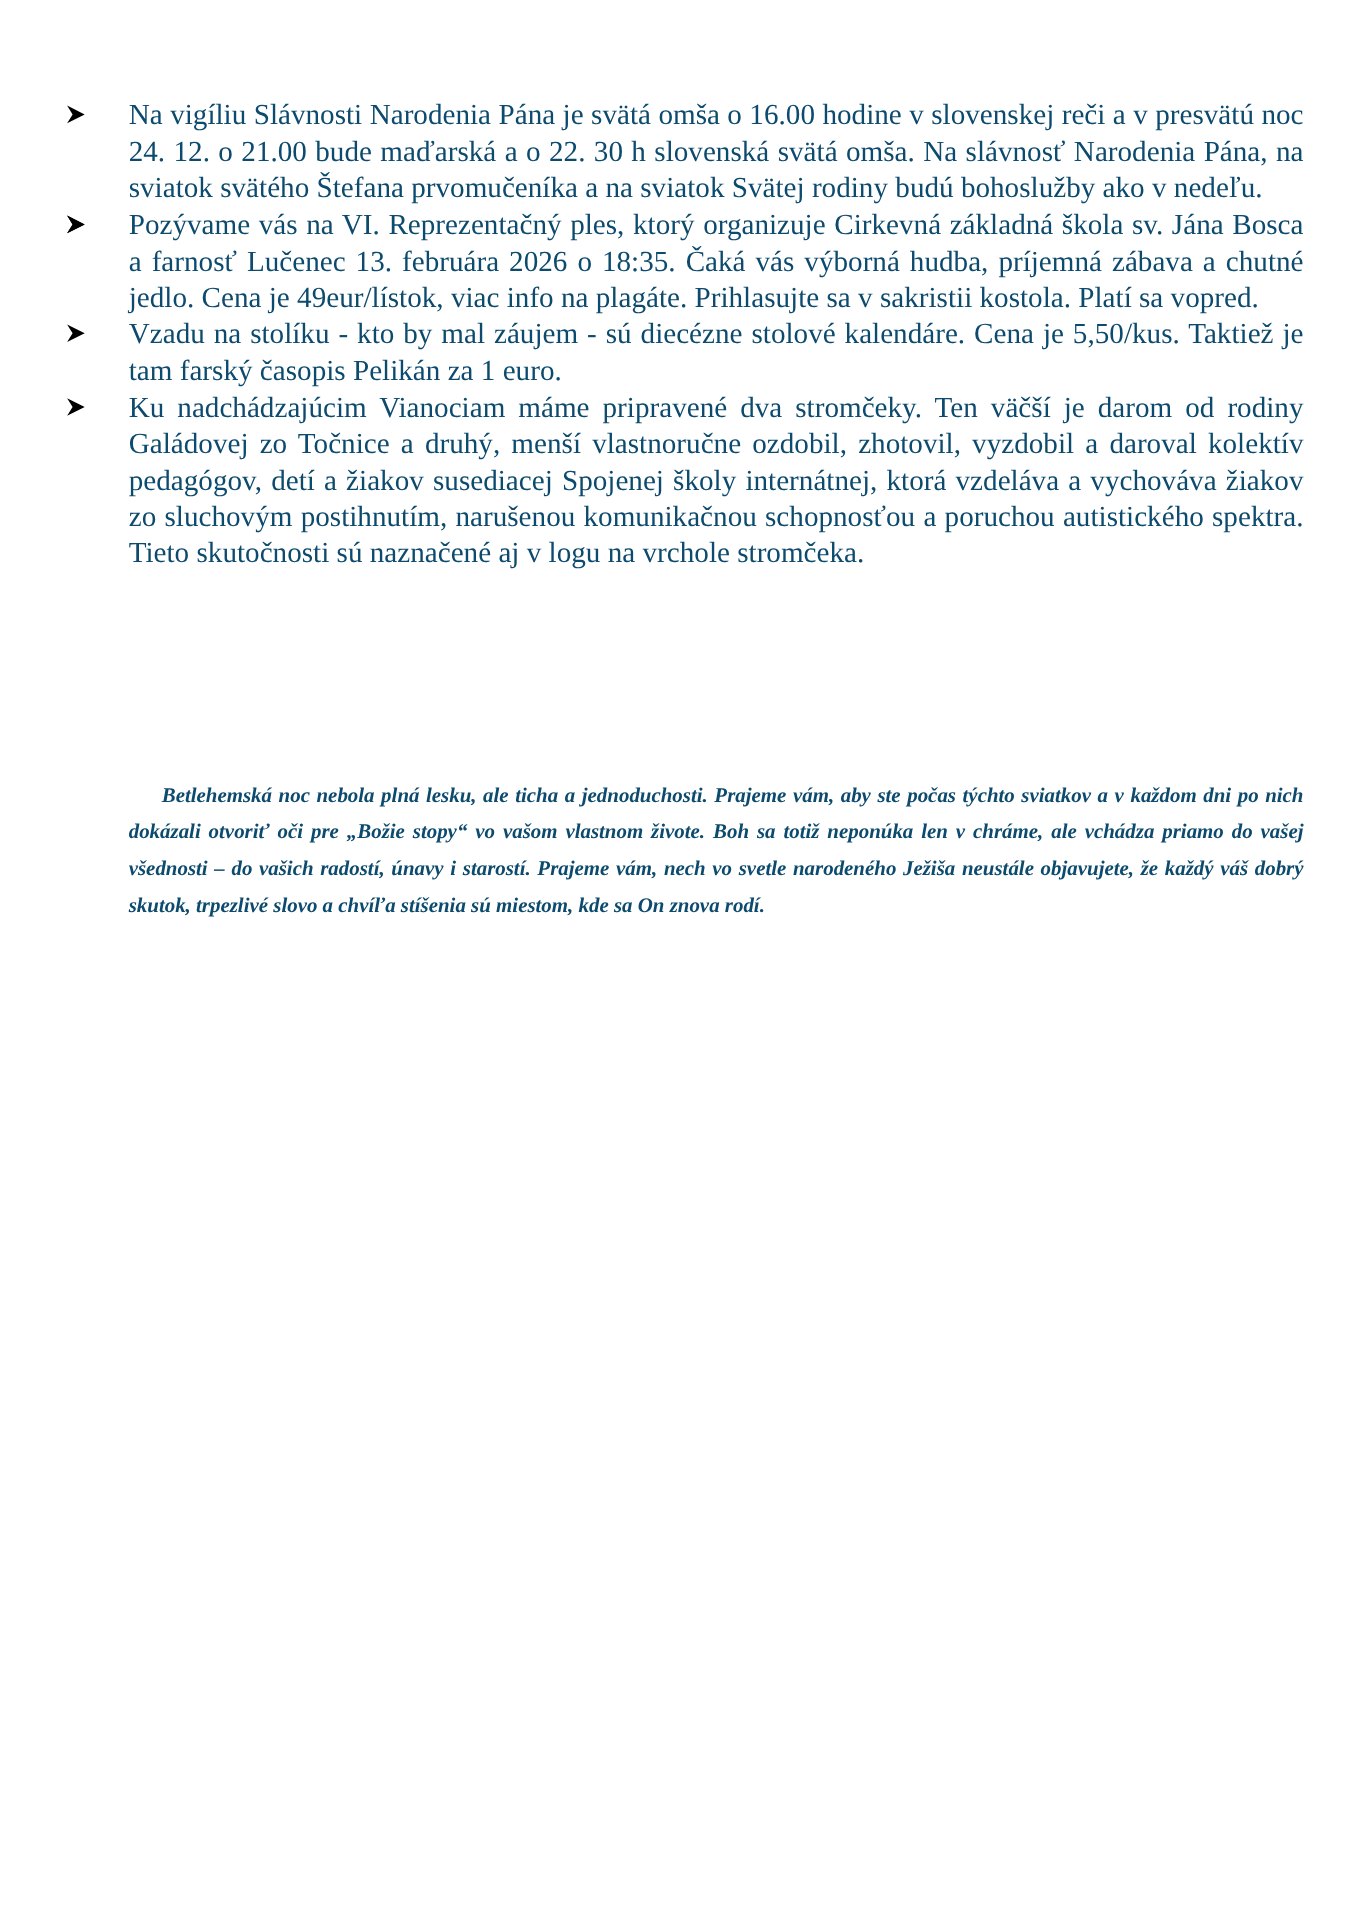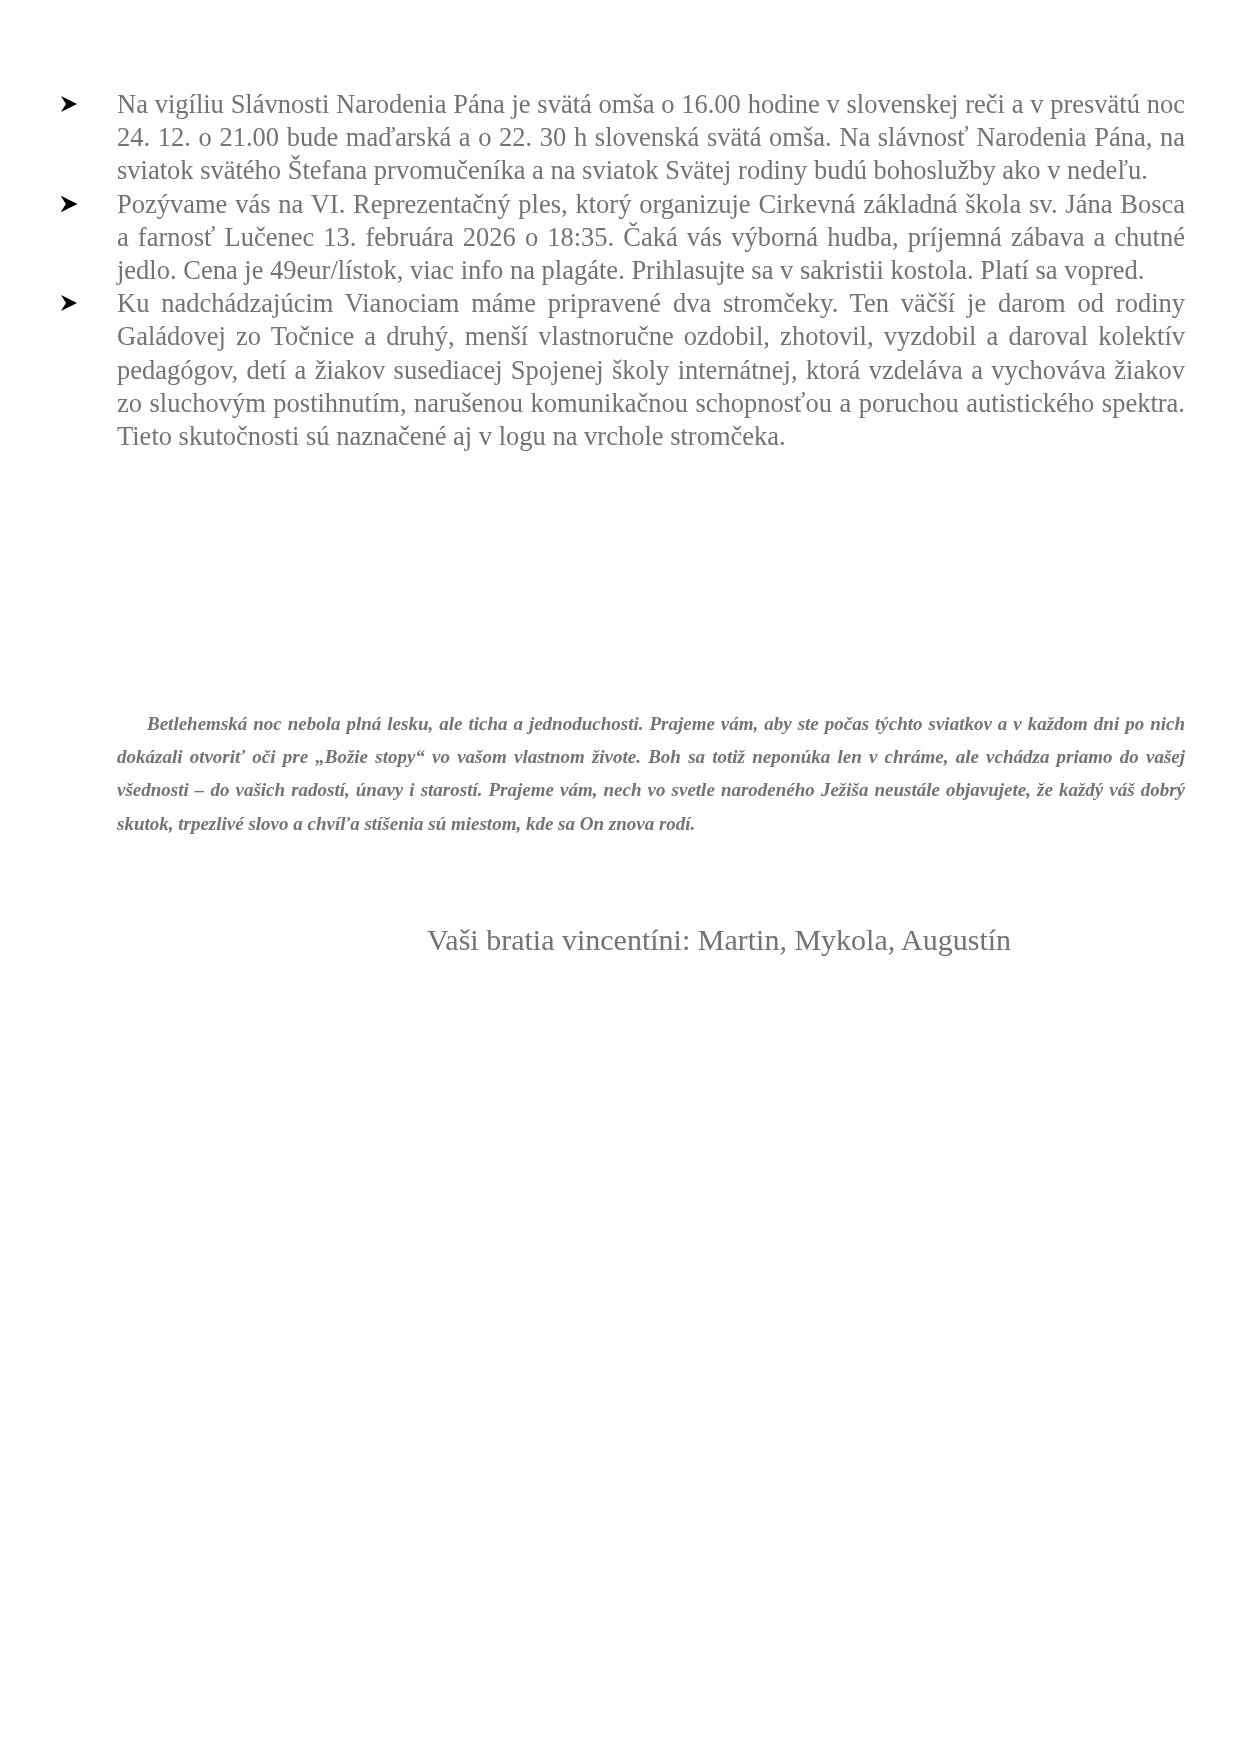--- a/index.html
+++ b/index.html
@@ -1,19 +1,19 @@
 <!DOCTYPE html>
 <html><head>
 <meta charset="utf-8">
 <style>
   html, body { margin: 0; padding: 0; background: #ffffff; }
   body { width: 1240px; height: 1754px; position: relative; overflow: hidden; }
   .page {
     position: absolute; left: 0; top: 0; width: 1240px; height: 1754px;
-    font-family: "Liberation Serif", serif; color: #737373; font-size: 26.5px;
+    font-family: "Liberation Serif", serif; color: #0c4a6e; font-size: 26.5px;
   }
   .bullets { position: absolute; left: 60px; top: 88px; width: 1125px; margin: 0; padding: 0; list-style: none; }
   .bullets li { position: relative; padding-left: 57px; line-height: 33.2px; text-align: justify; }
   .bullet-icon { position: absolute; left: 0; top: 7px; width: 18px; height: 18px; }
   .closing {
     position: absolute; left: 117px; top: 688px; width: 1068px;
     font-weight: bold; font-style: italic; line-height: 33.2px; text-align: justify;
     text-indent: 30px; font-size: 19px;
   }
   .signature {
@@ -39,20 +39,25 @@
     <li>
       <svg class="bullet-icon" viewBox="0 0 18 18">
           <path d="M1 1 L17 9 L1 17 L6 9 Z" fill="#000"></path>
         </svg>
       <span>Pozývame vás na VI. Reprezentačný ples, ktorý organizuje Cirkevná základná škola sv. Jána Bosca a farnosť Lučenec 13. februára 2026 o 18:35. Čaká vás výborná hudba, príjemná zábava a chutné jedlo. Cena je 49eur/lístok, viac info na plagáte. Prihlasujte sa v sakristii kostola. Platí sa vopred.</span>
     </li>
     <li>
       <svg class="bullet-icon" viewBox="0 0 18 18">
           <path d="M1 1 L17 9 L1 17 L6 9 Z" fill="#000"></path>
         </svg>
+      <span>Vzadu na stolíku - kto by mal záujem -  sú diecézne stolové kalendáre. Cena je 5,50/kus. Taktiež je tam farský časopis Pelikán za 1 euro.</span>
+    </li>
+    <li>
+      <svg class="bullet-icon" viewBox="0 0 18 18">
+          <path d="M1 1 L17 9 L1 17 L6 9 Z" fill="#000"></path>
+        </svg>
       <span>Ku nadchádzajúcim Vianociam máme pripravené dva stromčeky. Ten väčší je darom od rodiny Galádovej zo Točnice a druhý, menší vlastnoručne ozdobil, zhotovil, vyzdobil a daroval kolektív pedagógov, detí a žiakov susediacej Spojenej školy internátnej, ktorá vzdeláva a vychováva žiakov zo sluchovým postihnutím, narušenou komunikačnou schopnosťou a poruchou autistického spektra. Tieto skutočnosti sú naznačené aj v logu na vrchole stromčeka.</span>
     </li>
   </ul>
 
   <p class="closing">Betlehemská noc nebola plná lesku, ale ticha a jednoduchosti. Prajeme vám,  aby ste počas týchto sviatkov a v každom dni po nich dokázali otvoriť oči pre „Božie stopy“ vo vašom vlastnom živote. Boh sa totiž  neponúka len v chráme, ale vchádza priamo do vašej všednosti – do vašich radostí, únavy i starostí. Prajeme vám, nech vo svetle narodeného Ježiša neustále objavujete, že každý váš dobrý skutok, trpezlivé slovo a chvíľa stíšenia sú miestom, kde sa On znova rodí.</p>
 
-  <div class="signature">Vaši bratia vincentíni: Martin, Mykola, Augustín</div>
 </div>
 
 </body></html>

